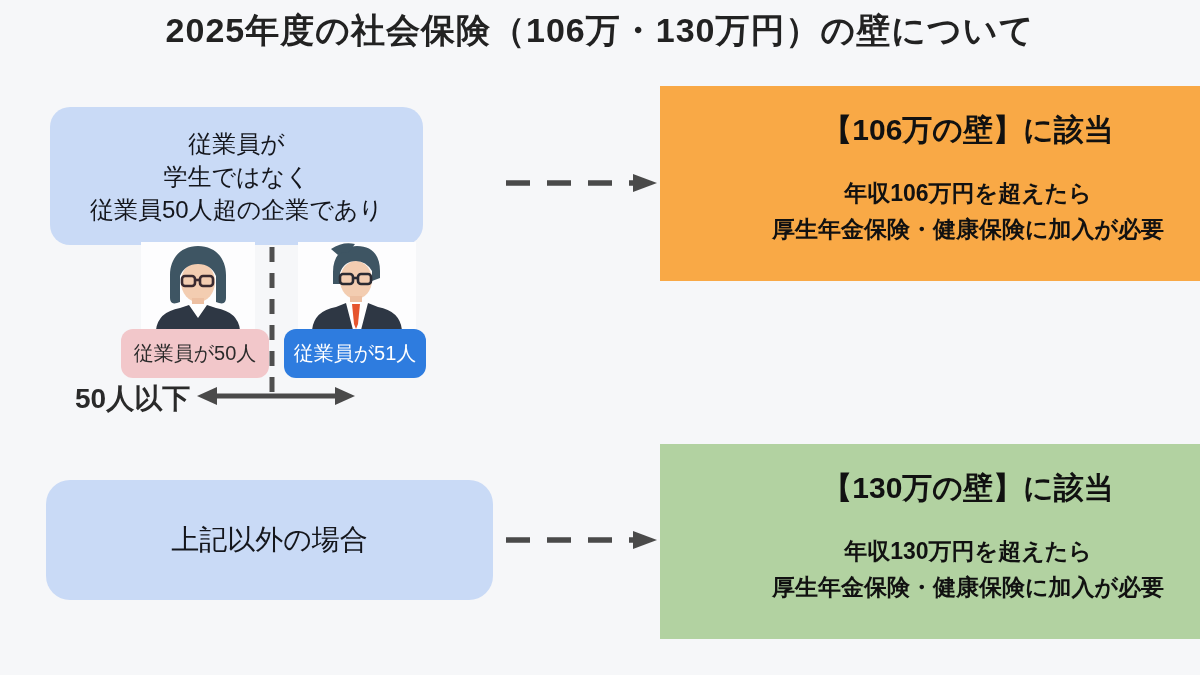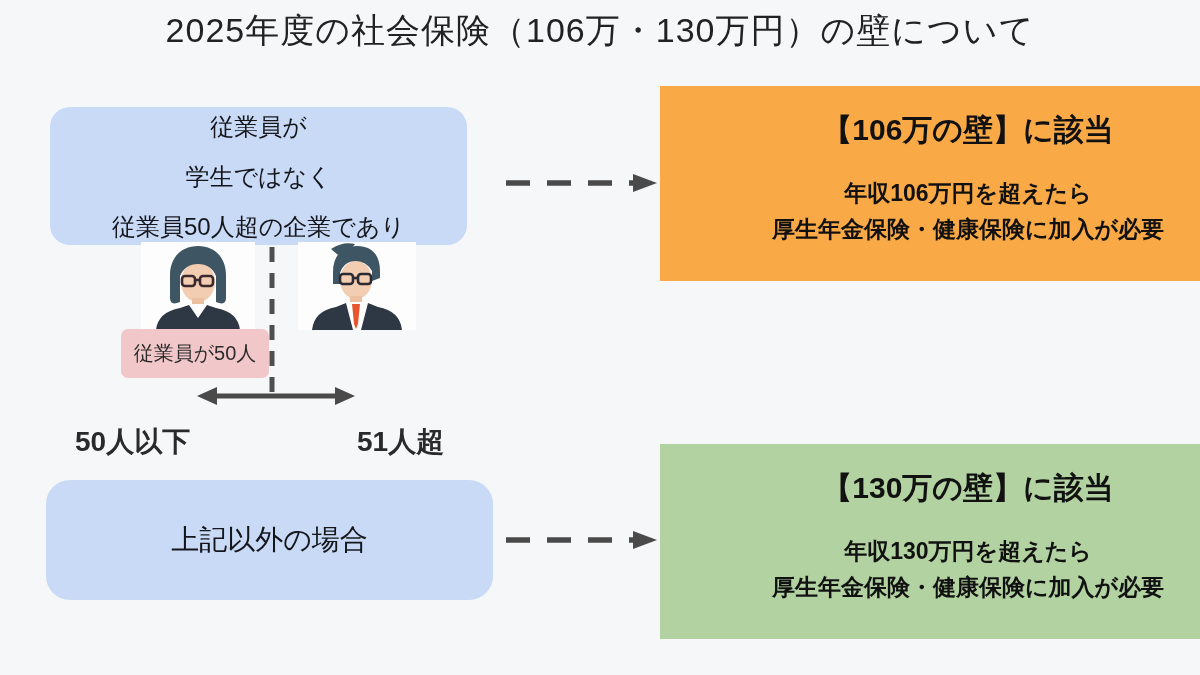--- a/index.html
+++ b/index.html
@@ -1,42 +1,42 @@
 <!DOCTYPE html>
 <html><head>
 <meta charset="utf-8">
 <style>
   html,body{margin:0;padding:0;}
   body{font-family:"Liberation Sans","DejaVu Sans",sans-serif;}
   .stage{position:relative;width:1200px;height:675px;background:#f6f7f9;overflow:hidden;color:#1a1a1a;}
 
   .title{position:absolute;left:0;top:8px;width:1200px;text-align:center;
-         font-size:34px;font-weight:400;color:#222;letter-spacing:1px;margin:0;}
+         font-size:34px;font-weight:700;color:#222;letter-spacing:1px;margin:0;}
 
   .cond-box{position:absolute;background:#c9daf6;display:flex;flex-direction:column;
             align-items:center;justify-content:center;text-align:center;}
-  .cond-top{left:50px;top:107px;width:417px;height:138px;border-radius:20px;
-            font-size:24px;line-height:33px;color:#14161c;gap:17px;}
+  .cond-top{left:50px;top:107px;width:373px;height:138px;border-radius:20px;
+            font-size:24px;line-height:33px;color:#14161c;}
   .cond-bottom{left:46px;top:480px;width:447px;height:120px;border-radius:24px;
             font-size:28px;font-weight:500;color:#14161c;}
 
   .result-box{position:absolute;width:616px;height:195px;display:flex;flex-direction:column;
               align-items:center;text-align:center;}
   .result-106{left:660px;top:86px;background:#f9a946;}
   .result-130{left:660px;top:444px;background:#b2d2a1;}
   .result-heading{font-size:30px;font-weight:800;margin-top:24px;color:#111;}
   .result-body{margin-top:24px;font-size:23px;font-weight:700;line-height:36px;color:#111;}
 
   .avatar{position:absolute;}
-  .badge{position:absolute;height:49px;border-radius:7px;display:flex;align-items:center;
+  .badge{position:absolute;height:49px;border-radius:12px;display:flex;align-items:center;
          justify-content:center;font-size:20px;}
   .badge-50{left:121px;top:329px;width:148px;background:#f2c7ca;color:#2b2b2b;}
   .badge-51{left:284px;top:329px;width:142px;background:#2e7cdf;color:#ffffff;}
 
-  .caption{position:absolute;font-size:28px;font-weight:800;color:#2a2a2a;white-space:nowrap;margin-top:43px;}
+  .caption{position:absolute;font-size:28px;font-weight:800;color:#2a2a2a;white-space:nowrap;}
   .caption-left{left:75px;top:380px;}
   .caption-right{left:357px;top:380px;}
   .count-note{position:absolute;left:60px;top:414px;width:410px;text-align:center;
               font-size:26px;font-weight:800;color:#2a2a2a;}
 
   svg{display:block;}
   .abs{position:absolute;}
 </style>
 </head>
 <body>
@@ -93,28 +93,28 @@
     <polygon points="54,62 62,62 60,82 58,87 56,82" fill="#e6552e"></polygon>
     <path d="M14 88 Q16 69 38 65 L48 61 L55 88 Z" fill="#2e3744"></path>
     <path d="M104 88 Q102 69 80 65 L70 61 L63 88 Z" fill="#2e3744"></path>
   </svg>
 
   <svg class="abs" style="left:266px;top:245px" width="12" height="158" viewBox="0 0 12 158">
     <line x1="6" y1="2" x2="6" y2="158" stroke="#4f4f4f" stroke-width="5" stroke-dasharray="15 11"></line>
   </svg>
 
   <div class="badge badge-50">従業員が50人</div>
+  <div class="badge badge-51">従業員が51人</div>
 
   <div class="caption caption-left">50人以下</div>
   <svg class="abs" style="left:197px;top:385px" width="158" height="22" viewBox="0 0 158 22">
     <line x1="14" y1="11" x2="144" y2="11" stroke="#4a4a4a" stroke-width="5"></line>
     <polygon points="20,2 0,11 20,20" fill="#4a4a4a"></polygon>
     <polygon points="138,2 158,11 138,20" fill="#4a4a4a"></polygon>
   </svg>
-  <div class="caption caption-right">51人超</div>
 
 
   <div class="cond-box cond-bottom">
     <div>上記以外の場合</div>
   </div>
 
   <svg class="abs" style="left:503px;top:529px" width="154" height="22" viewBox="0 0 154 22">
     <line x1="3" y1="11" x2="132" y2="11" stroke="#4a4a4a" stroke-width="5.5" stroke-dasharray="24 17"></line>
     <polygon points="130,2 154,11 130,20" fill="#4a4a4a"></polygon>
   </svg>

